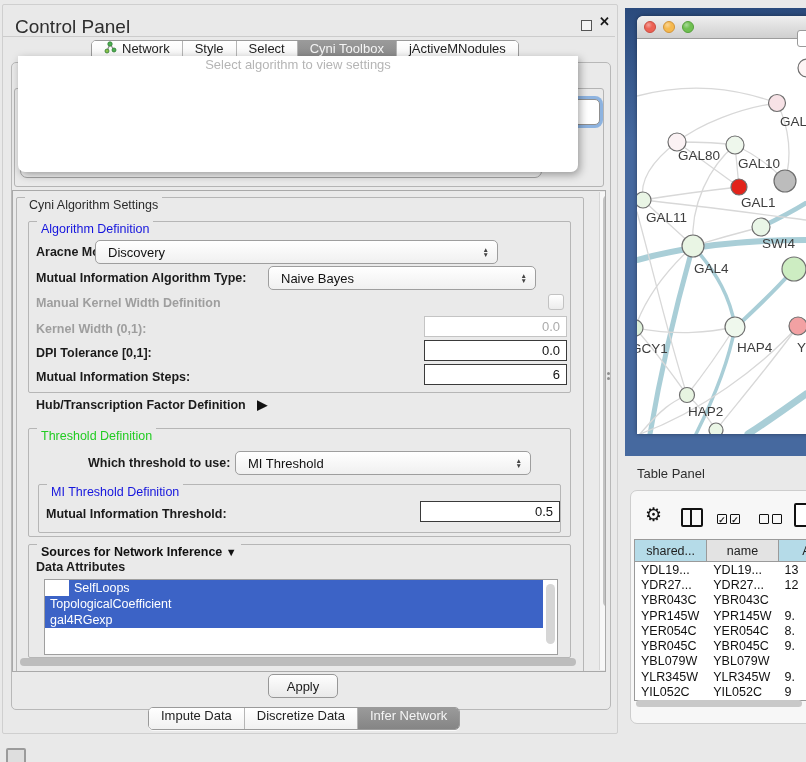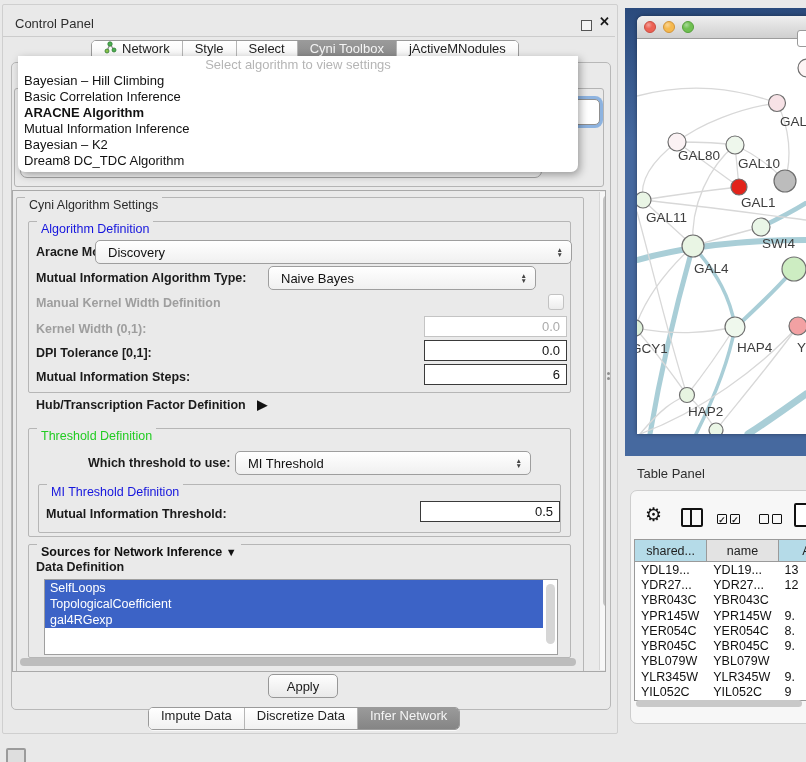--- a/index.html
+++ b/index.html
@@ -1,21 +1,21 @@
 <!DOCTYPE html>
 <html><head>
 <meta charset="utf-8">
 <style>
   html,body{margin:0;padding:0}
   body{width:806px;height:762px;position:relative;overflow:hidden;background:#e9e9e9;
        font-family:"Liberation Sans",sans-serif;color:#1b1b1b;-webkit-font-smoothing:antialiased}
   .abs{position:absolute}
   
   #cp{left:2px;top:4px;width:614px;height:728px;background:#e9e9e9;border:1px solid #cfcfcf;border-radius:2px}
-  #cp-title{left:12px;top:11px;font-size:13px;color:#2e2e2e}
+  #cp-title{left:12px;top:11px;font-size:19px;color:#2e2e2e}
   #float-ic{left:578px;top:15px;width:9px;height:9px;border:1.5px solid #555;background:#f4f4f4}
   #close-ic{left:596px;top:9px;font-size:13px;font-weight:bold;color:#1a1a1a}
   #cp-div{left:0;top:31px;width:612px;height:1px;background:#cccccc}
   
   .seg{display:flex;border:1px solid #9a9a9a;border-radius:5px;overflow:hidden;background:#fff;height:21px;box-shadow:0 1px 0 rgba(255,255,255,.7)}
   .seg .s{display:flex;align-items:flex-start;justify-content:center;font-size:13px;color:#222;padding:0 12px;border-right:1px solid #b5b5b5;background:linear-gradient(#ffffff,#f1f1f1);white-space:nowrap}
   .seg .s:last-child{border-right:none}
   .seg .s.sel{background:linear-gradient(#9a9a9a,#858585);color:#f5f5f5}
   #top-tabs{left:88px;top:35px}
   #bottom-tabs{left:148px;top:707px}
@@ -137,44 +137,36 @@
 </div>
 
 <div id="inf-grp" class="abs"></div>
 <div id="focus-combo" class="abs"></div>
 <div id="gal-combo" class="abs">
   <span>galFiltered.sif default node</span>
 </div>
 
 <div id="dd" class="abs">
   <div id="dd-ph">Select algorithm to view settings</div>
-  <div id="algo-list">
-      <div class="algo-item">Bayesian – Hill Climbing</div>
-      <div class="algo-item">Basic Correlation Inference</div>
-      <div class="algo-item b">ARACNE Algorithm</div>
-      <div class="algo-item">Mutual Information Inference</div>
-      <div class="algo-item">Bayesian – K2</div>
-      <div class="algo-item">Dream8 DC_TDC Algorithm</div>
-    </div>
 </div>
 
 <div id="cyni" class="abs">
   <div id="cyni-grp" class="grp abs">
     <span class="grp-t t-black">Cyni Algorithm Settings</span>
   </div>
   <div id="vtrack" class="abs">
     <div id="vthumb" class="abs"></div>
   </div>
 </div>
 
 <div class="grp abs" style="left:28px;top:221px;width:541px;height:170px">
   <span class="grp-t t-blue">Algorithm Definition</span>
 </div>
 <div class="lbl" style="left:36px;top:245px">Aracne Mode:</div>
-<div class="combo" style="left:95px;top:240px;width:477px">
+<div class="combo" style="left:95px;top:240px;width:403px">
   <span class="cv">Discovery</span>
   <span class="spin">
       <span>▲</span>
       <span>▼</span>
     </span>
 </div>
 <div class="lbl" style="left:36px;top:271px">Mutual Information Algorithm Type:</div>
 <div class="combo" style="left:268px;top:266px;width:268px">
   <span class="cv">Naive Bayes</span>
   <span class="spin">
@@ -212,24 +204,24 @@
 </div>
 <div class="lbl" style="left:46px;top:507px">Mutual Information Threshold:</div>
 <input class="fld dark abs" style="left: 420px; top: 501px; width: 140px;" value="0.5">
 
 <div class="grp abs" style="left:28px;top:544px;width:541px;height:112px">
   <span class="grp-t t-bold" style="font-weight:600">
     <span>Sources for Network Inference</span>
     <span class="arrow">▼</span>
   </span>
 </div>
-<div class="lbl" style="left:36px;top:560px">Data Definition</div>
+<div class="lbl" style="left:36px;top:560px">Data Attributes</div>
 <div id="attr-list" class="abs">
 
-<div class="attr-item" style="background: rgb(60, 99, 198);">SelfLoops</div>
+<div class="attr-item" style="background: rgb(60, 99, 198); margin-left: 24px;">SelfLoops</div>
     <div class="attr-item" style="background: rgb(60, 99, 198);">TopologicalCoefficient</div>
     <div class="attr-item" style="background: rgb(60, 99, 198);">gal4RGexp</div>
     <div id="attr-sb"></div>
   </div>
 
 <div id="hscroll" class="abs">
   <div id="hthumb" class="abs"></div>
 </div>
 <div id="apply" class="abs">Apply</div>
 

